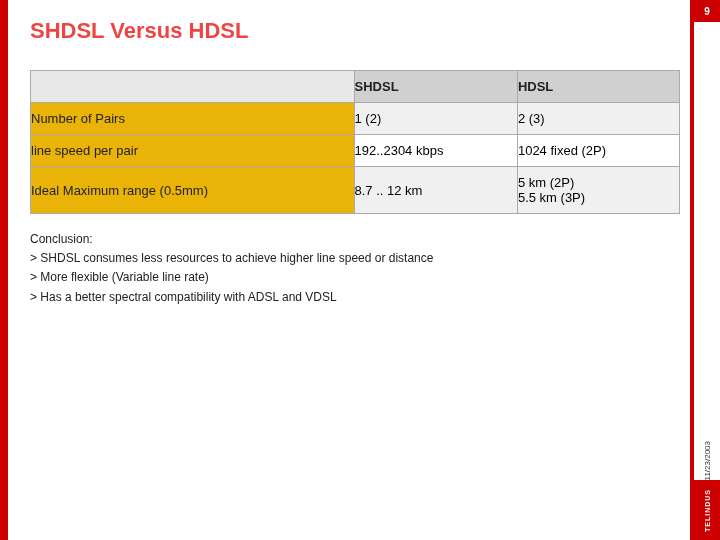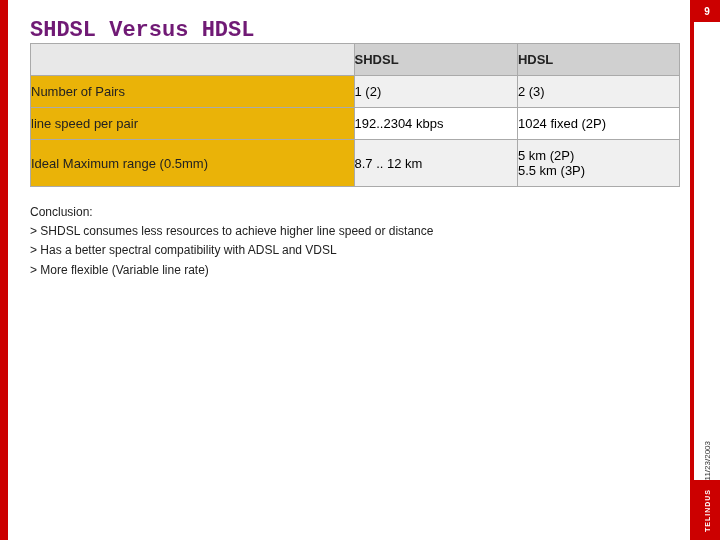--- a/index.html
+++ b/index.html
@@ -114,23 +114,22 @@
       top: 0;
       right: 30px;
       bottom: 0;
       padding: 18px 10px 10px 18px;
     }
 
     
     .page-title {
       font-size: 22px;
       font-weight: bold;
-      color: #701a75;
-      margin-bottom: 0;
-      font-family: Liberation Mono, monospace;
+      color: #ef4444;
+      margin-bottom: 26px;
     }
 
     
     .comparison-table {
       width: 100%;
       border-collapse: collapse;
       font-size: 13px;
       margin-bottom: 14px;
     }
 
@@ -236,19 +235,19 @@
             <span>5 km (2P)</span><br>
             <span>5.5 km (3P)</span>
           </td>
         </tr>
       </tbody>
     </table>
 
     <div class="conclusion-area">
       <span class="conclusion-line">Conclusion:</span>
       <span class="conclusion-line">&gt; SHDSL consumes less resources to achieve higher line speed or distance</span>
+      <span class="conclusion-line">&gt; More flexible (Variable line rate)</span>
       <span class="conclusion-line">&gt; Has a better spectral compatibility with ADSL and VDSL</span>
-      <span class="conclusion-line">&gt; More flexible (Variable line rate)</span>
     </div>
 
   </div>
 
 </div>
 
 </body></html>

